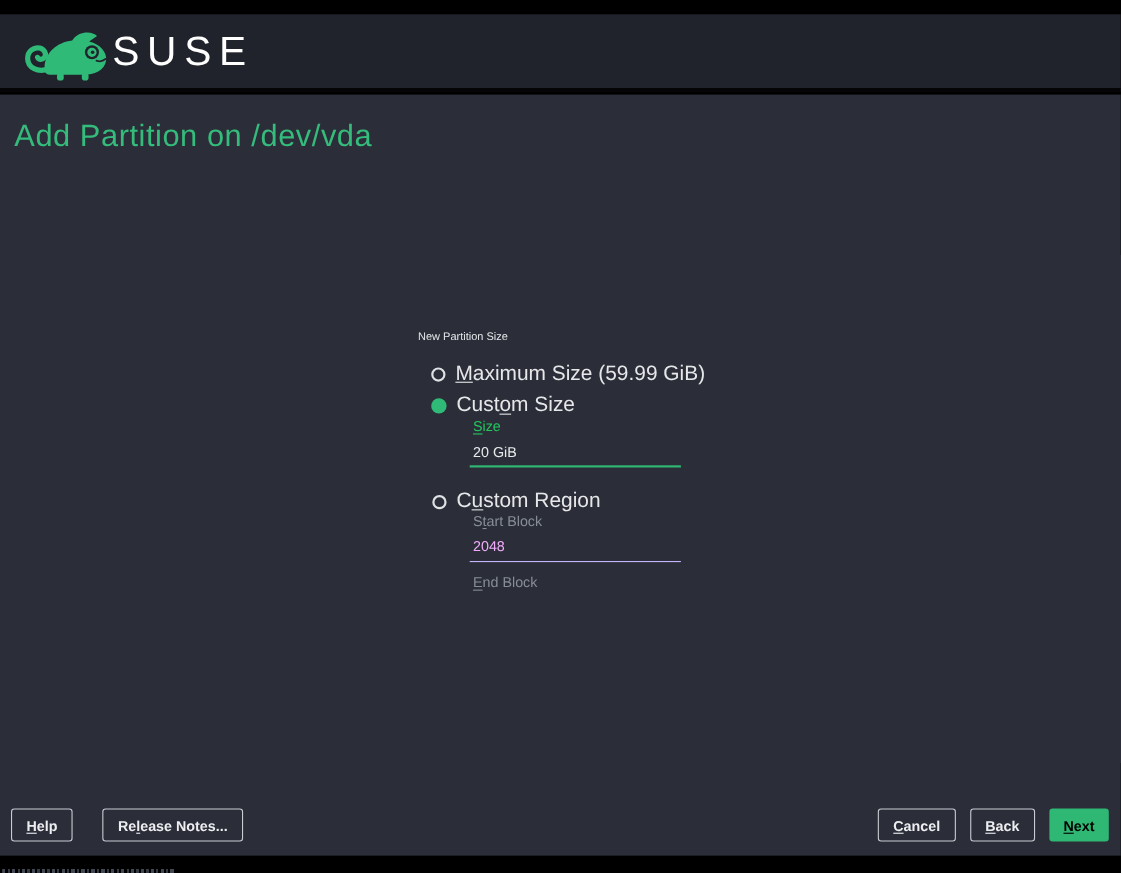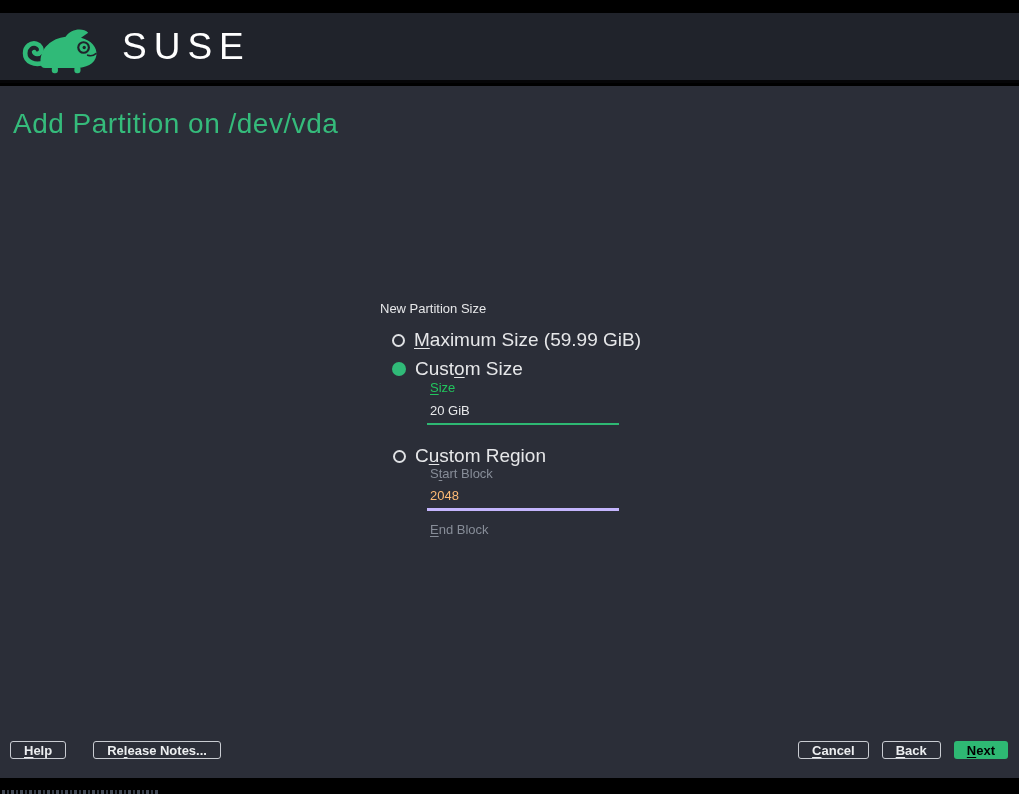--- a/index.html
+++ b/index.html
@@ -8,61 +8,61 @@
   .screen {
     position:relative; width:1019px; height:794px;
     background:#000; overflow:hidden;
   }
   .top-strip { position:absolute; top:0; left:0; width:100%; height:13px; background:#000; }
   .header {
     position:absolute; top:13px; left:0; width:100%; height:70px;
     background:#20232b; display:flex; align-items:center; padding-left:20px;
     border-bottom:3px solid #050507;
   }
-  .logo { display:flex; align-items:center; gap:22px; }
+  .logo { display:flex; align-items:center; gap:2px; }
   .logo-text {
     color:#fff; font-size:37px; letter-spacing:7px; font-weight:500; line-height:1;
   }
   .main {
     position:absolute; top:86px; left:0; width:100%; height:692px;
     background:#2b2e38;
   }
   .page-title {
     position:absolute; top:22px; left:13px;
     color:#35bb7b; font-size:28px; font-weight:normal; letter-spacing:0.5px;
   }
   
   .form { position:absolute; left:380px; top:215px; width:250px; height:285px; }
-  .group-label { position:absolute; top:0; left:0; font-size:13px; color:#e6e7e9; }
+  .group-label { position:absolute; top:0; left:0; font-size:10px; color:#e6e7e9; }
   .radio-row { position:absolute; left:12px; display:flex; align-items:center; gap:9px; cursor:default; }
   .radio {
     width:13px; height:13px; border-radius:50%; flex:0 0 auto;
     border:2px solid #dfe1e4; background:transparent;
   }
   .radio.selected { border:none; background:#30ba78; width:14px; height:14px; }
   .radio-label { font-size:19px; color:#e6e7e9; white-space:nowrap; }
   .mn { text-decoration:underline; text-underline-offset:2px; text-decoration-thickness:1px; }
   .field-label { position:absolute; left:50px; font-size:13px; white-space:nowrap; }
   .field-label.enabled { color:#22c55e; }
   .field-label.disabled { color:#878d98; }
   .text-input {
     position:absolute; left:47px; width:192px; height:26px;
     background:transparent; border:none; outline:none;
     color:#e8e9eb; font-size:13px; font-family:"Liberation Sans", sans-serif;
     padding:0 0 2px 3px;
   }
   .text-input.focused { border-bottom:2px solid #2eb873; }
-  .text-input.disabled-line { border-bottom:3px solid #c4b5fd; color:#fdba74; }
+  .text-input.disabled-line { border-bottom:1px solid #c4b5fd; color:#f0abfc; }
   
   .footer {
     position:absolute; left:0; top:649px; width:100%; height:30px;
     display:flex; align-items:center; padding:0 11px 0 10px;
   }
   .btn {
-    height:18px; padding:0 13px; border-radius:3px;
+    height:30px; padding:0 13px; border-radius:3px;
     background:transparent; border:1px solid #c9ccd2;
     color:#eceef0; font-size:13px; font-weight:bold;
     font-family:"Liberation Sans", sans-serif; cursor:pointer; white-space:nowrap;
   }
   .btn + .btn { margin-left:13px; }
   .btn.release { margin-left:27px; }
   .btn.primary { background:#2eb873; border:none; color:#000000; }
   .spacer { flex:1; }
   .bottom-strip { position:absolute; left:0; top:778px; width:100%; height:16px; background:#000; }
   .clipped-text {

